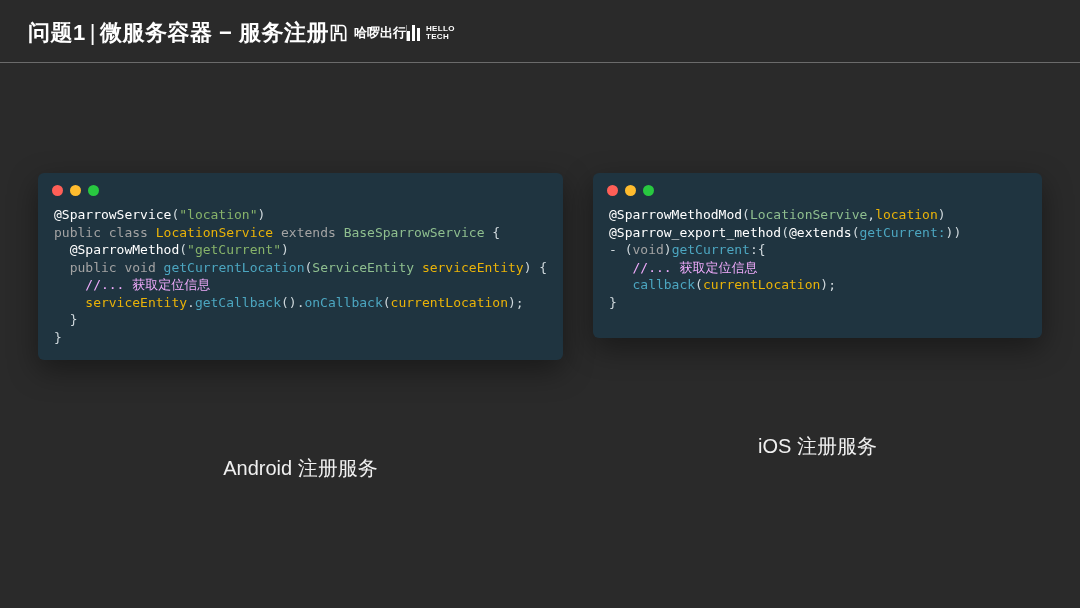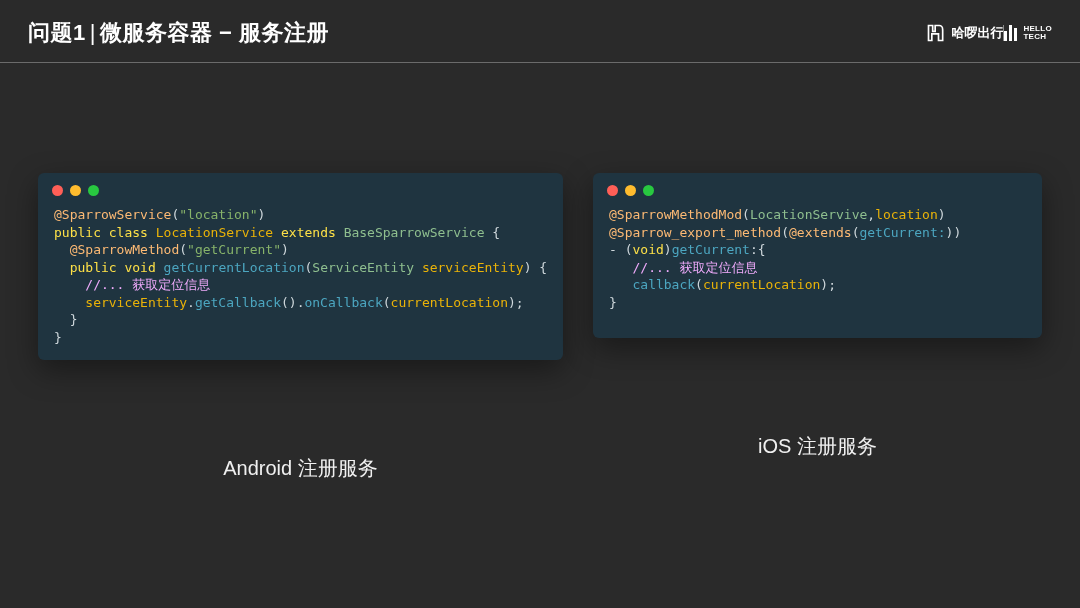--- a/index.html
+++ b/index.html
@@ -10,21 +10,21 @@
     body {
       width: 1080px;
       height: 608px;
       background: #2a2a2a;
       font-family: -apple-system, "Helvetica Neue", Arial, sans-serif;
       overflow: hidden;
       position: relative;
     }
     .header {
       display: flex;
-      justify-content: space-between;
+      justify-content: flex-start;
       align-items: center;
       padding: 18px 28px 0 28px;
     }
     .title {
       color: #ffffff;
       font-size: 22px;
       font-weight: bold;
       letter-spacing: 0.5px;
     }
     .title .sep {
@@ -121,23 +121,23 @@
     .dot.yellow { background: #febc2e; }
     .dot.green { background: #28c840; }
     .code {
       font-family: "SF Mono", Menlo, Consolas, monospace;
       font-size: 13px;
       line-height: 1.35;
       color: #cfd8dc;
       padding: 0 16px;
       white-space: pre;
     }
-    .tk-ann { color: #fdba74; } 
+    .tk-ann { color: #ffffff; } 
     .tk-str { color: #87b36a; } 
-    .tk-kw  { color: #fde047; } 
+    .tk-kw  { color: #a3a3a3; } 
     .tk-type{ color: #8fbf8f; } 
     .tk-fn  { color: #4ca6c0; } 
     .tk-id  { color: #eab308; } 
     .tk-cm  { color: #f0abfc; } 
     .tk-punc{ color: #cfd8dc; }
     .caption {
       margin-top: 95px;
       color: #f0f0f0;
       font-size: 20px;
     }

